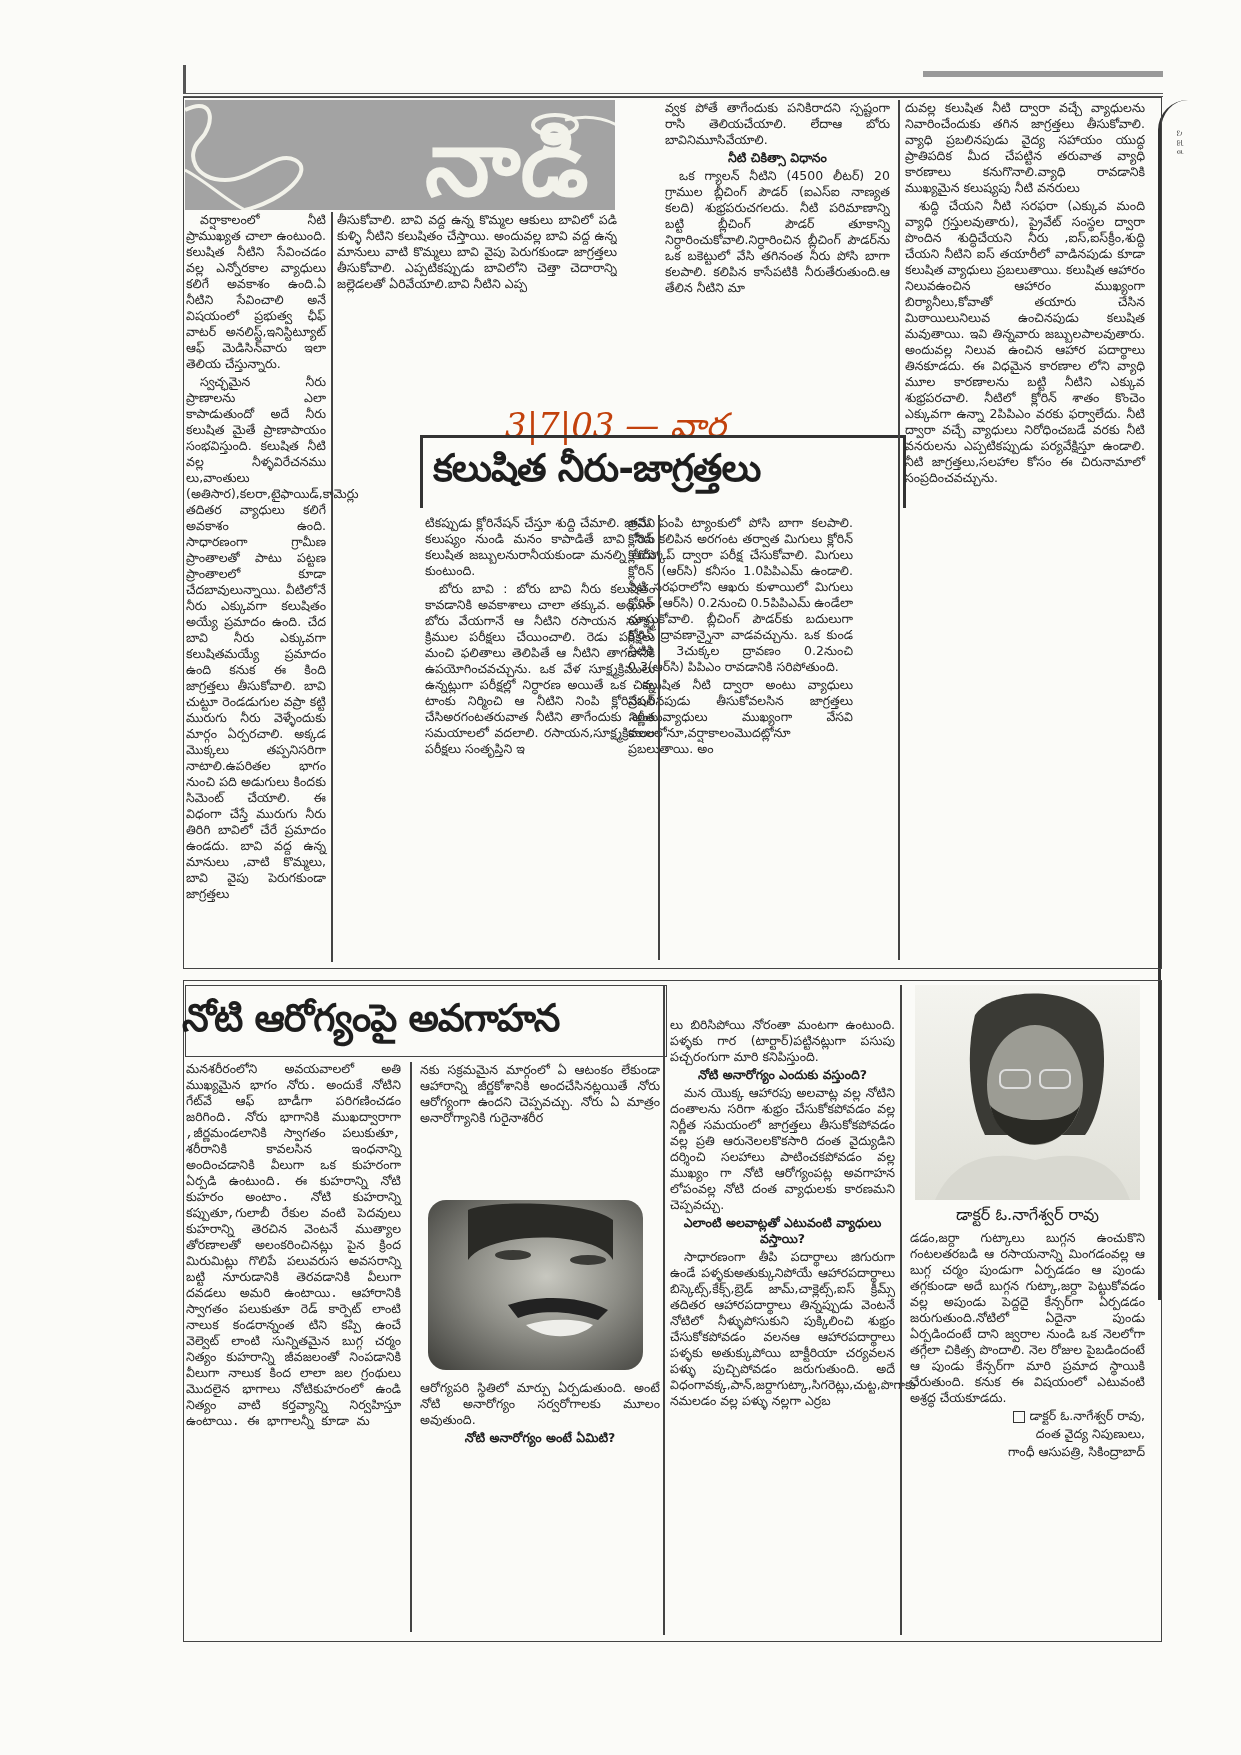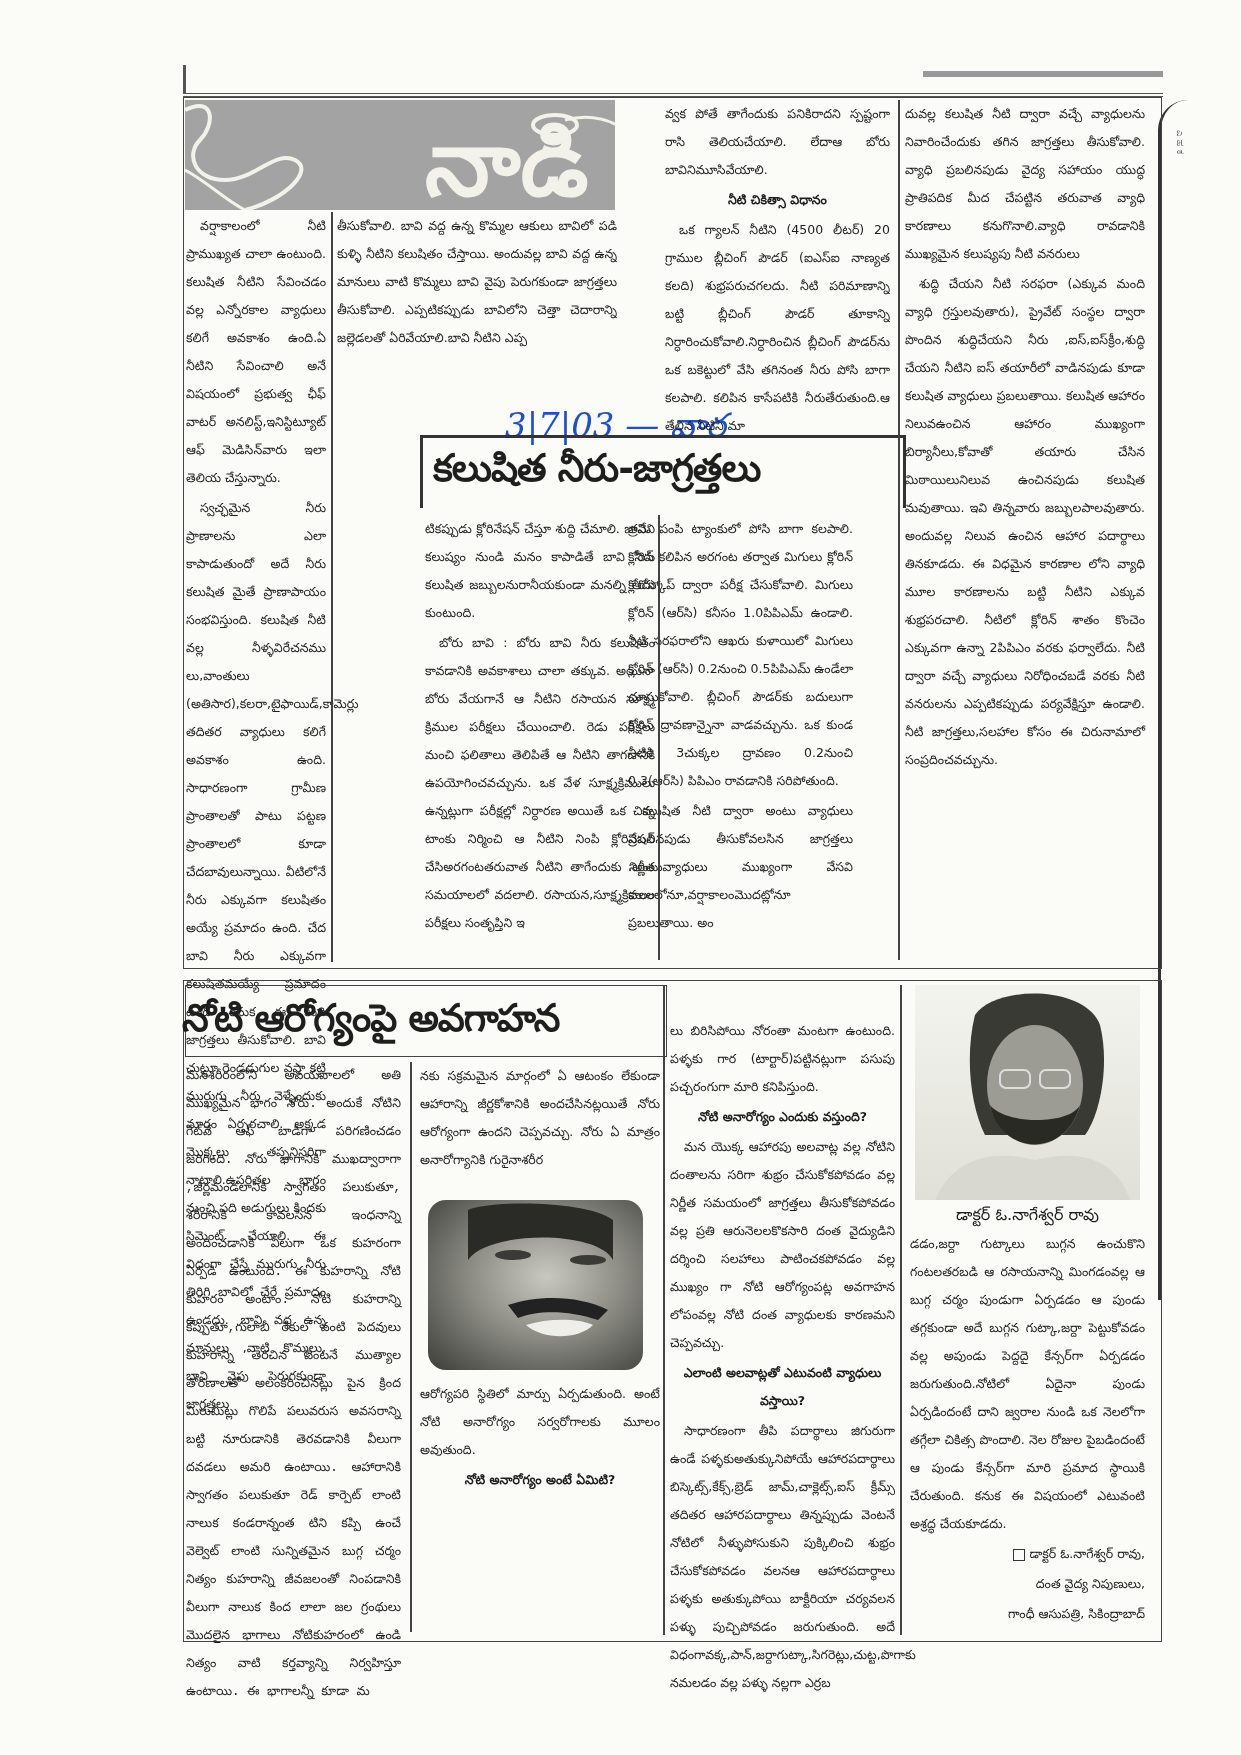--- a/index.html
+++ b/index.html
@@ -7,30 +7,30 @@
        font-family:"DejaVu Sans",sans-serif;color:#1e1e1e;}
   .page{position:absolute;left:0;top:0;width:1241px;height:1755px;background:#fbfbf8;}
   .topband{position:absolute;left:183px;top:65px;width:980px;height:28px;
            border-bottom:4px double #555;}
   .topband .left{position:absolute;left:0;top:0;width:6px;height:28px;border-left:3px solid #555;}
   .topband .rightbar{position:absolute;left:740px;top:6px;width:240px;height:6px;background:#999;}
   .rightcurve{position:absolute;left:1158px;top:100px;width:30px;height:1200px;
               border-left:3px solid #333;border-top-left-radius:30px;}
   .edge-marks{position:absolute;left:1168px;top:130px;font-size:10px;color:#555;line-height:24px;
               writing-mode:vertical-rl;}
-  .col{position:absolute;font-size:12.5px;line-height:28px;text-align:justify;}
+  .col{position:absolute;font-size:12.5px;line-height:16px;text-align:justify;}
   .col p{margin:0 0 2px 0;text-indent:14px;}
   .col p.ni{text-indent:0;}
   .box{position:absolute;border:1.5px solid #444;}
   .logo{position:absolute;left:185px;top:100px;width:430px;height:110px;background:#a3a3a3;overflow:hidden;}
   .logo svg{display:block;}
   .headline1{position:absolute;left:420px;top:435px;width:480px;height:70px;
              border-left:3px solid #333;border-top:3px solid #333;border-right:3px solid #333;}
   .headline1 span{position:absolute;left:10px;top:8px;font-size:38px;font-weight:bold;letter-spacing:-1px;white-space:nowrap;}
-  .handwrite{position:absolute;left:505px;top:405px;color:#1d4ed8;font-family:"DejaVu Serif",serif;
+  .handwrite{position:absolute;left:505px;top:405px;color:#c2410c;font-family:"DejaVu Serif",serif;
              font-size:34px;font-style:italic;white-space:nowrap;}
   .headline2{position:absolute;left:176px;top:988px;width:475px;height:70px;}
   .headline2 span{font-size:38px;font-weight:bold;letter-spacing:-1px;white-space:nowrap;position:absolute;left:6px;top:8px;}
   .photo{position:absolute;overflow:hidden;}
   .caption{position:absolute;font-size:16px;text-align:center;}
   .sub{text-align:center;text-indent:0!important;font-weight:bold;}
   .sig{text-align:right;text-indent:0!important;}
   .divider-v{position:absolute;width:1.5px;background:#444;}
 </style>
 </head>

